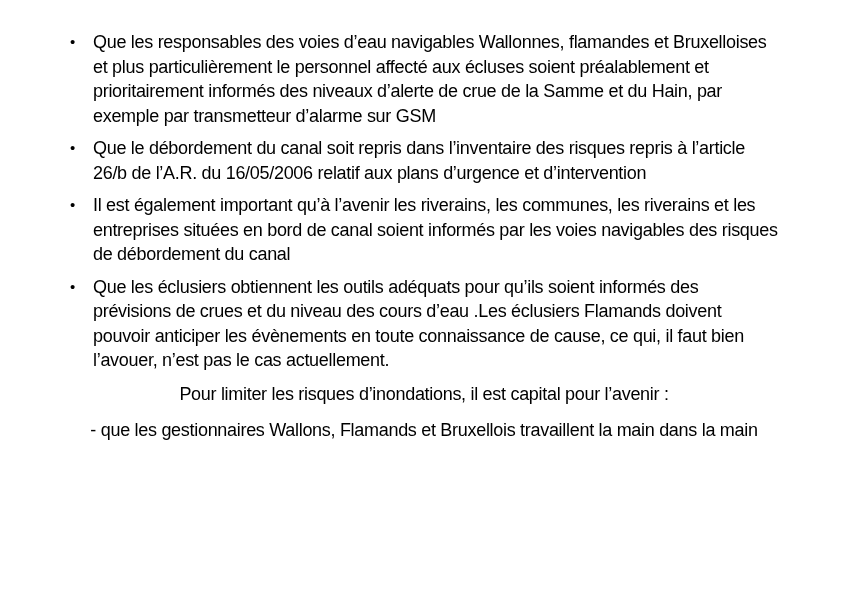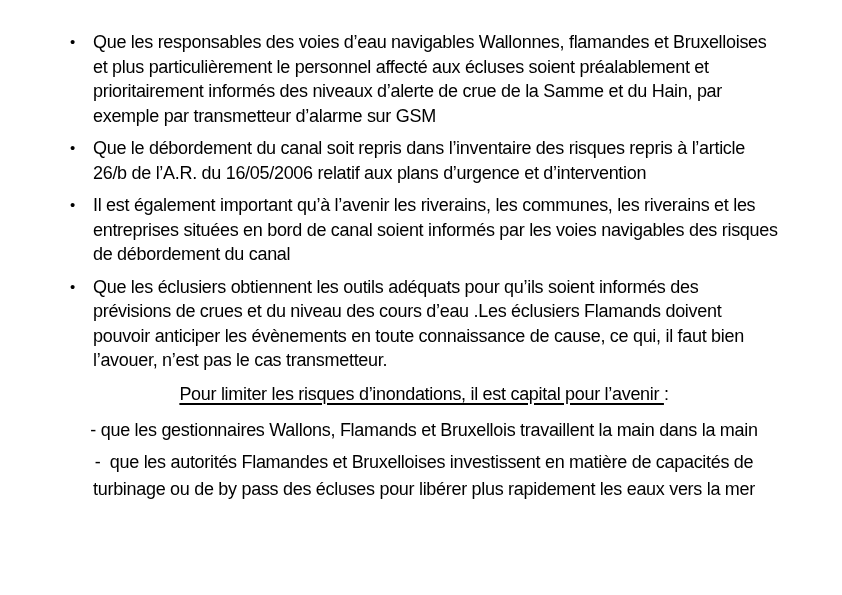--- a/index.html
+++ b/index.html
@@ -44,21 +44,20 @@
   }
   .section-heading {
     text-align: center;
     font-size: 18px;
     line-height: 25px;
     letter-spacing: -0.3px;
     margin: 9px 0 10px 0;
     white-space: pre-wrap;
   }
   .section-heading .underlined {
-    text-decoration: underline;
     text-decoration-thickness: 1.5px;
     text-underline-offset: 3px;
   }
   .para {
     margin: 0 0 5px 0;
     font-size: 18px;
     line-height: 27px;
     letter-spacing: -0.3px;
     white-space: pre-wrap;
     text-align: center;
@@ -77,22 +76,21 @@
     <li class="bullet-item">
       <span class="bullet-marker">•</span>
       <span class="bullet-text">Que le débordement du canal soit repris dans l’inventaire des risques repris à l’article 26/b de l’A.R. du 16/05/2006 relatif aux plans d’urgence et d’intervention</span>
     </li>
     <li class="bullet-item">
       <span class="bullet-marker">•</span>
       <span class="bullet-text">Il est également important qu’à l’avenir les riverains, les communes, les riverains et les entreprises situées en bord de canal soient informés par les voies navigables des risques de débordement du canal</span>
     </li>
     <li class="bullet-item">
       <span class="bullet-marker">•</span>
-      <span class="bullet-text">Que les éclusiers obtiennent les outils adéquats pour qu’ils soient informés des prévisions de crues et du niveau des cours d’eau .Les éclusiers Flamands doivent pouvoir anticiper les évènements en toute connaissance de cause, ce qui, il faut bien l’avouer, n’est pas le cas transmetteur.</span>
+      <span class="bullet-text">Que les éclusiers obtiennent les outils adéquats pour qu’ils soient informés des prévisions de crues et du niveau des cours d’eau .Les éclusiers Flamands doivent pouvoir anticiper les évènements en toute connaissance de cause, ce qui, il faut bien l’avouer, n’est pas le cas actuellement.</span>
     </li>
   </ul>
 
   <div class="section-heading"><span class="underlined">Pour limiter les risques d’inondations, il est capital pour l’avenir </span><span>:</span></div>
 
   <p class="para">- que les gestionnaires Wallons, Flamands et Bruxellois travaillent la main dans la main</p>
-  <p class="para">-  que les autorités Flamandes et Bruxelloises investissent en matière de capacités de turbinage ou de by pass des écluses pour libérer plus rapidement les eaux vers la mer</p>
 
 </div>
 
 </body></html>

